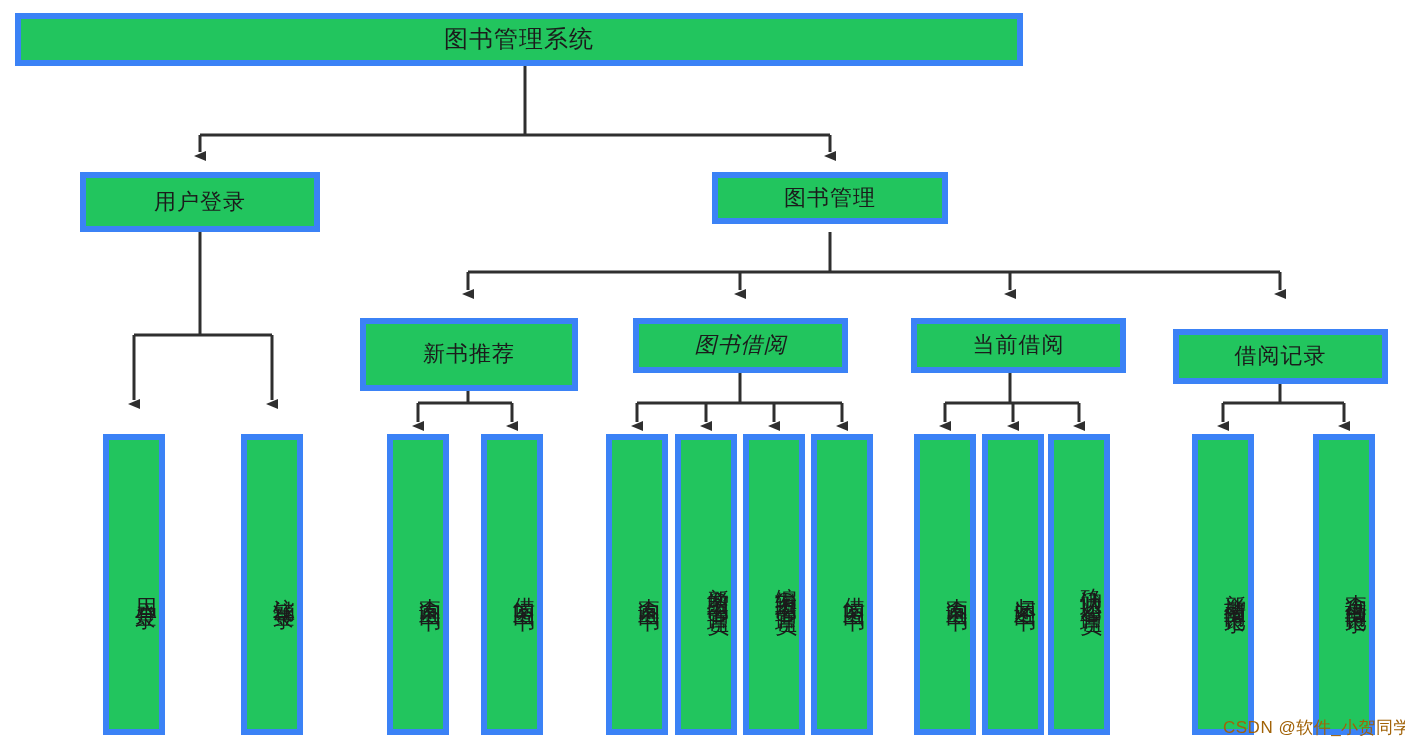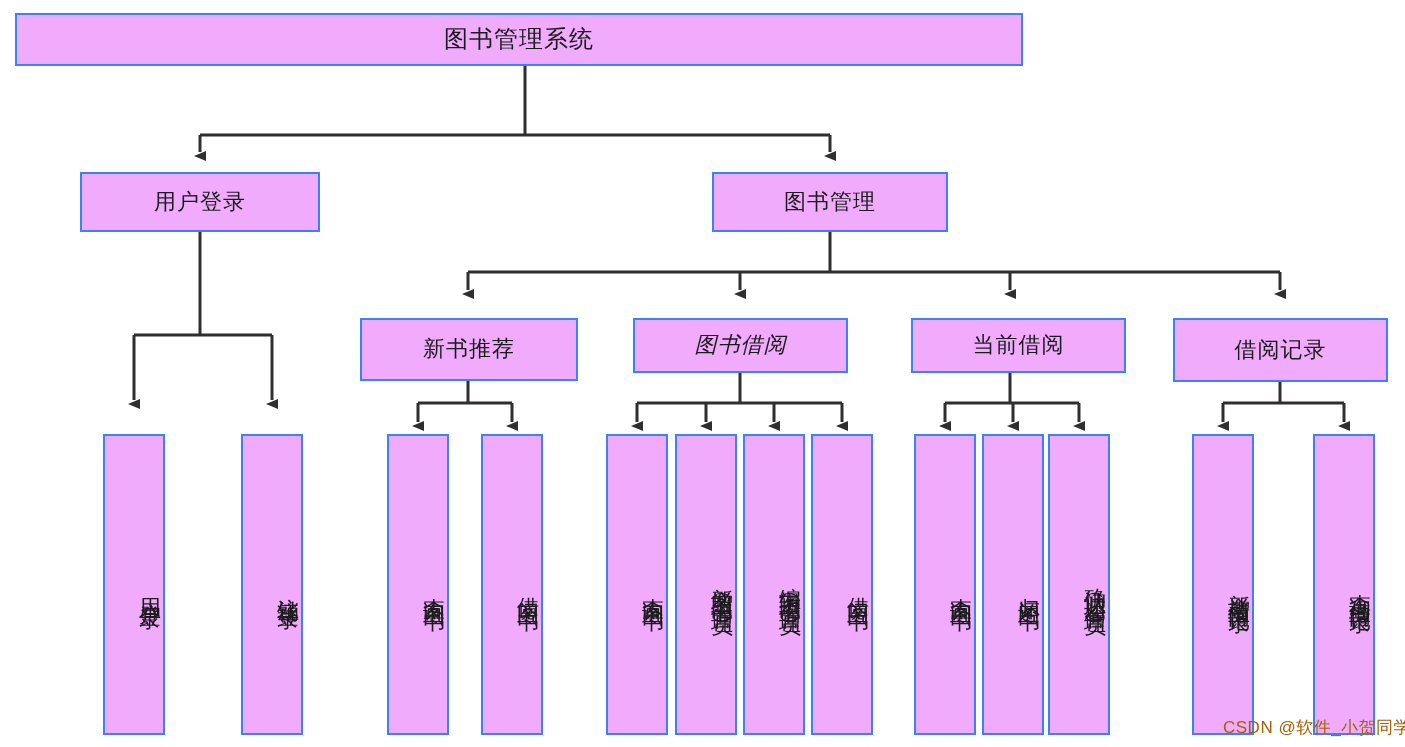--- a/index.html
+++ b/index.html
@@ -21,22 +21,22 @@
     position: absolute;
     left: 0;
     top: 0;
     width: 1405px;
     height: 747px;
     pointer-events: none;
   }
   .node {
     position: absolute;
     box-sizing: border-box;
-    background: #f0abfc;
-    border: 2px solid #3b82f6;
+    background: #22c55e;
+    border: 6px solid #3b82f6;
     display: flex;
     align-items: center;
     justify-content: center;
     color: #1b1b1b;
   }
   
   .node.h {
     font-size: 23px;
     line-height: 1.1;
     letter-spacing: 1px;
@@ -124,29 +124,29 @@
       <path d="M1223,403 L1344,403"></path>
       <path d="M1223,403 L1223,422" marker-end="url(#arrow)"></path>
       <path d="M1344,403 L1344,422" marker-end="url(#arrow)"></path>
     </g>
   </svg>
 
   <div class="node h root" style="left:15px; top:13px; width:1008px; height:53px;">图书管理系统</div>
 
   <div class="node h lvl2" style="left:80px; top:172px; width:240px; height:60px;">用户登录</div>
 
-  <div class="node h lvl2" style="left:712px; top:172px; width:236px; height:60px;">图书管理</div>
+  <div class="node h lvl2" style="left:712px; top:172px; width:236px; height:52px;">图书管理</div>
 
-  <div class="node h lvl2" style="left:360px; top:318px; width:218px; height:63px;">新书推荐</div>
+  <div class="node h lvl2" style="left:360px; top:318px; width:218px; height:73px;">新书推荐</div>
 
   <div class="node h lvl2" style="left:633px; top:318px; width:215px; height:55px;font-style:italic;">图书借阅</div>
 
   <div class="node h lvl2" style="left:903px; top:318px; width:215px; height:55px;margin-left:8px;">当前借阅</div>
 
-  <div class="node h lvl2" style="left:1173px; top:318px; width:215px; height:64px;font-family:Liberation Serif, serif;">借阅记录</div>
+  <div class="node h lvl2" style="left:1173px; top:329px; width:215px; height:55px;font-family:Liberation Serif, serif;">借阅记录</div>
 
   <div class="node v" style="left:103px; top:434px; width:62px; height:301px;">
     <span class="vlabel">用户登录</span>
   </div>
   <div class="node v" style="left:241px; top:434px; width:62px; height:301px;">
     <span class="vlabel">注销登录</span>
   </div>
 
   <div class="node v" style="left:387px; top:434px; width:62px; height:301px;">
     <span class="vlabel">查询图书</span>

